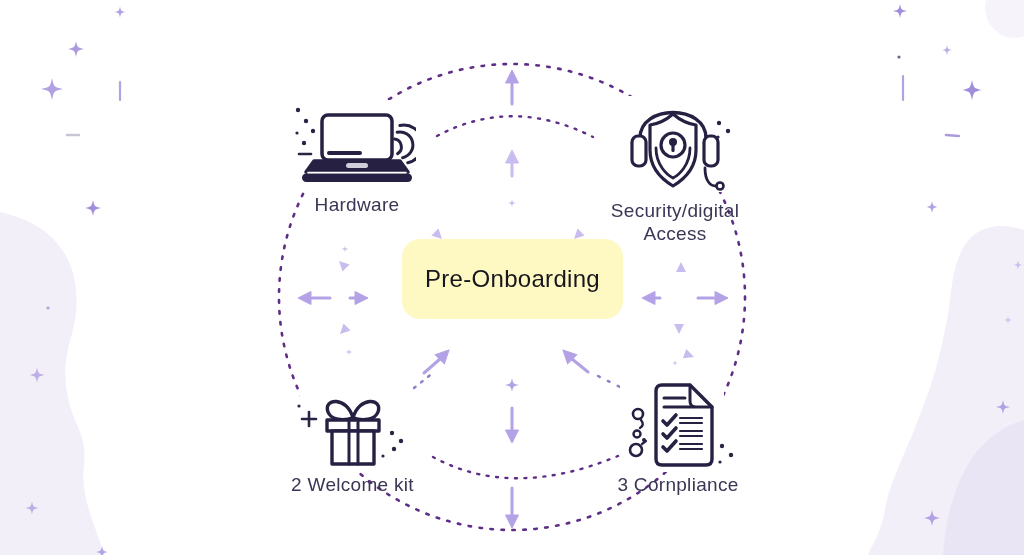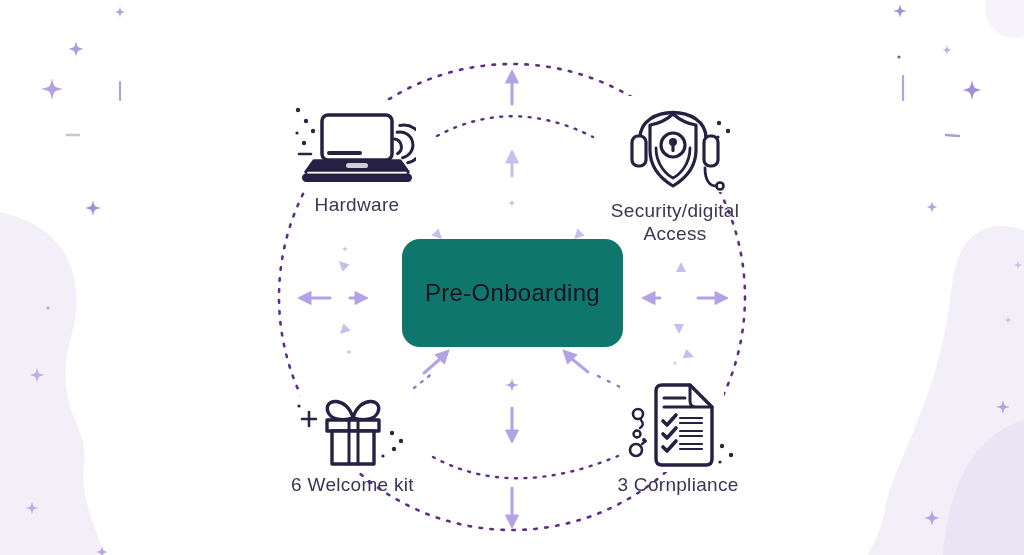--- a/index.html
+++ b/index.html
@@ -2,22 +2,22 @@
 <html><head>
 <meta charset="utf-8">
 <style>
   html,body{margin:0;padding:0;background:#ffffff;}
   .stage{
     position:relative;width:1024px;height:555px;overflow:hidden;
     background:#ffffff;font-family:"Liberation Sans",sans-serif;
   }
   .underlay{position:absolute;left:0;top:0;width:1024px;height:555px;}
   .center-box{
-    position:absolute;left:402px;top:239px;width:221px;height:108px;
-    background:#0f766e;border-radius:18px;
+    position:absolute;left:402px;top:239px;width:221px;height:80px;
+    background:#fef9c3;border-radius:18px;
     display:flex;align-items:center;justify-content:center;
   }
   .center-box span{
     font-size:24px;font-weight:500;color:#17161d;letter-spacing:0.3px;
   }
   .node{position:absolute;text-align:center;}
   .node .label{
     margin-top:5px;font-size:19px;font-weight:500;color:#3b3655;
     letter-spacing:0.3px;line-height:1.22;white-space:nowrap;
   }
@@ -221,21 +221,21 @@
     <svg class="icn" width="84" height="80" viewBox="0 0 84 80">
       <g fill="none" stroke="#262042" stroke-width="3.4" stroke-linecap="round" stroke-linejoin="round">
         <path d="M42 30 C36 8 12 10 17 24 C20 32 32 33 42 30 Z" fill="#ffffff"></path>
         <path d="M42 30 C48 8 72 10 67 24 C64 32 52 33 42 30 Z" fill="#ffffff"></path>
         <rect x="16" y="32" width="52" height="11" fill="#ffffff"></rect>
         <rect x="21" y="43" width="42" height="33" fill="#ffffff"></rect>
         <line x1="38" y1="32" x2="38" y2="76" stroke-width="3"></line>
         <line x1="47" y1="32" x2="47" y2="76" stroke-width="3"></line>
       </g>
     </svg>
-    <div class="label">6 Welcome kit</div>
+    <div class="label">2 Welcome kit</div>
   </div>
 
   <div class="node" style="left:608px;top:378px;width:140px;">
     <svg class="icn" width="100" height="90" viewBox="0 0 100 90">
       <g fill="none" stroke="#262042" stroke-linecap="round" stroke-linejoin="round">
         <circle cx="10" cy="36" r="5" stroke-width="2.6"></circle>
         <path d="M13 42 q4 5 -1 8" stroke-width="2.4"></path>
         <circle cx="9" cy="56" r="3.5" stroke-width="2.4"></circle>
         <circle cx="16" cy="62" r="2" fill="#262042" stroke="none"></circle>
         <circle cx="8" cy="72" r="6" stroke-width="2.6"></circle>

